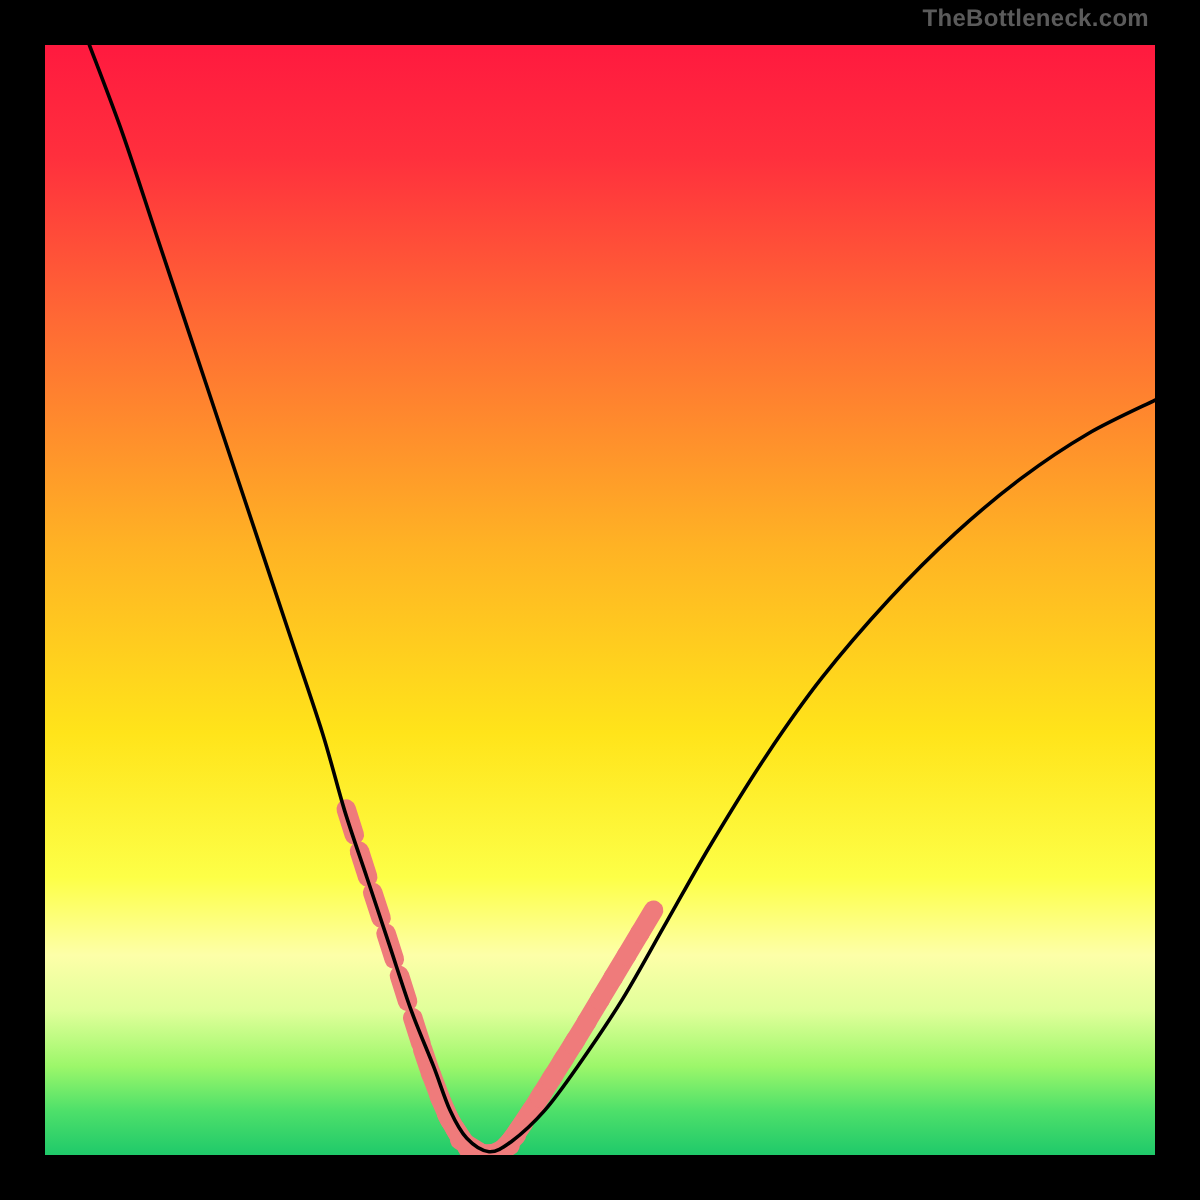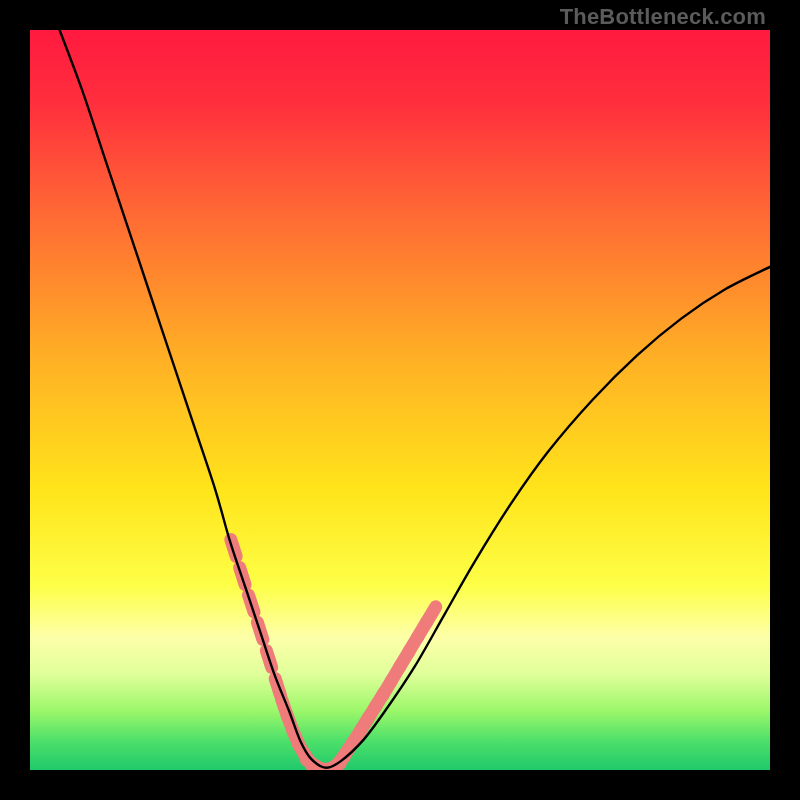--- a/index.html
+++ b/index.html
@@ -24,21 +24,21 @@
     left: 0;
     top: 0;
     width: 100%;
     height: 100%;
   }
   .watermark {
     position: absolute;
     top: 4px;
     right: 34px;
     color: #5b5b5b;
-    font-size: 22px;
+    font-size: 16px;
     font-weight: 600;
     letter-spacing: 0.2px;
     user-select: none;
   }
   svg.overlay {
     position: absolute;
     left: 0;
     top: 0;
     width: 100%;
     height: 100%;

